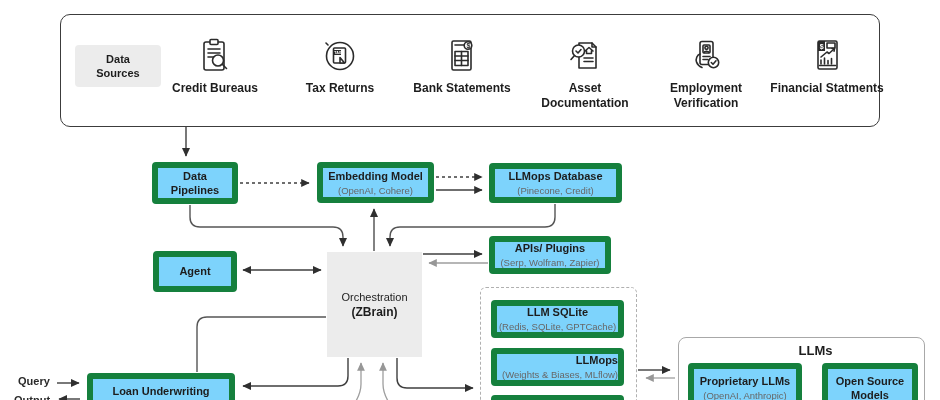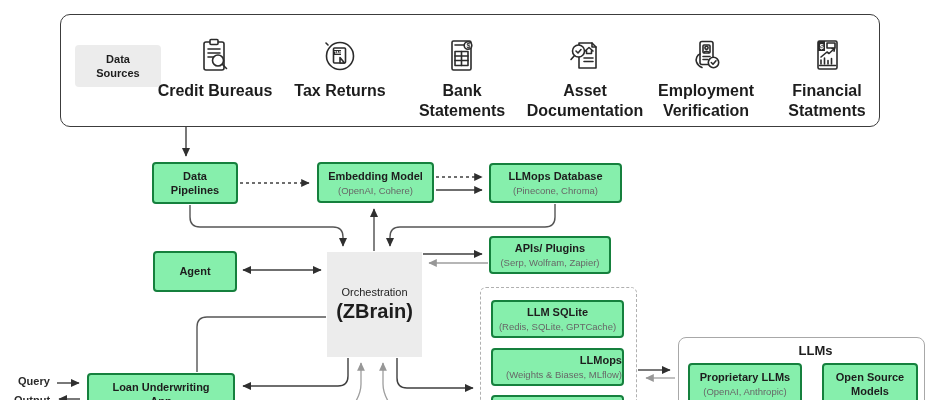--- a/index.html
+++ b/index.html
@@ -9,38 +9,38 @@
   
   .src-container{position:absolute;left:60px;top:14px;width:818px;height:111px;
                  border:1.5px solid #3c3c3c;border-radius:10px;background:#fff;z-index:1;}
   .mw-container{position:absolute;left:480px;top:287px;width:155px;height:125px;
                 border:1.2px dashed #b0b0b0;border-radius:6px;background:#fff;z-index:1;}
   .llms-container{position:absolute;left:678px;top:337px;width:245px;height:75px;
                   border:1.2px solid #a8a8a8;border-radius:8px;background:#fff;z-index:1;}
   .llms-title{position:absolute;left:678px;top:343px;width:241px;text-align:center;
               font-size:13px;font-weight:bold;z-index:2;margin-left:17px;}
   
-  .node{position:absolute;background:#86efac;border:2px solid #15803d;border-radius:4px;
+  .node{position:absolute;background:#7dd3fc;border:6px solid #15803d;border-radius:4px;
         display:flex;flex-direction:column;align-items:center;justify-content:center;
         text-align:center;z-index:2;box-sizing:border-box;}
   .node .t{font-size:11px;font-weight:bold;line-height:1.3;color:#1d1d1d;}
   .node .s{font-size:9.5px;color:#676767;white-space:nowrap;margin-top:2px;line-height:1.2;}
   .gray{background:#ececec;border:1px solid #e0e0e0;}
   .noborder{border:none;}
   
   .orch{position:absolute;left:327px;top:252px;width:95px;height:105px;background:#ececec;
         display:flex;flex-direction:column;align-items:center;justify-content:center;
         text-align:center;z-index:2;}
   .orch .t{font-size:11px;font-weight:normal;color:#222;}
-  .orch .z{font-size:20px;font-weight:bold;margin-top:2px;}
+  .orch .z{font-size:12px;font-weight:bold;margin-top:2px;}
   
   .src-item{position:absolute;top:36px;width:120px;display:flex;flex-direction:column;
             align-items:center;z-index:2;}
   .src-item svg{width:40px;height:40px;}
-  .src-label{margin-top:5px;font-size:16px;font-weight:bold;text-align:center;line-height:1.25;}
+  .src-label{margin-top:5px;font-size:12px;font-weight:bold;text-align:center;line-height:1.25;}
   
   .flabel{position:absolute;font-size:11px;font-weight:bold;color:#2a2a2a;z-index:2;}
   .top-start{justify-content:flex-start;padding-top:5px;}
 </style>
 </head>
 <body>
 
 <div class="canvas">
 
   <div class="src-container"></div>
@@ -129,21 +129,21 @@
     <div class="t" style="width:62px;">Data Pipelines</div>
   </div>
 
   <div class="node" style="left:317px;top:162px;width:117px;height:41px;">
     <div class="t">Embedding Model</div>
     <div class="s">(OpenAI, Cohere)</div>
   </div>
 
   <div class="node" style="left:489px;top:163px;width:133px;height:40px;">
     <div class="t">LLMops Database</div>
-    <div class="s">(Pinecone, Chroma)</div>
+    <div class="s">(Pinecone, Credit)</div>
   </div>
 
   <div class="node" style="left:489px;top:236px;width:122px;height:38px;">
     <div class="t">APIs/ Plugins</div>
     <div class="s">(Serp, Wolfram, Zapier)</div>
   </div>
 
   <div class="node" style="left:153px;top:251px;width:84px;height:41px;">
     <div class="t">Agent</div>
   </div>

